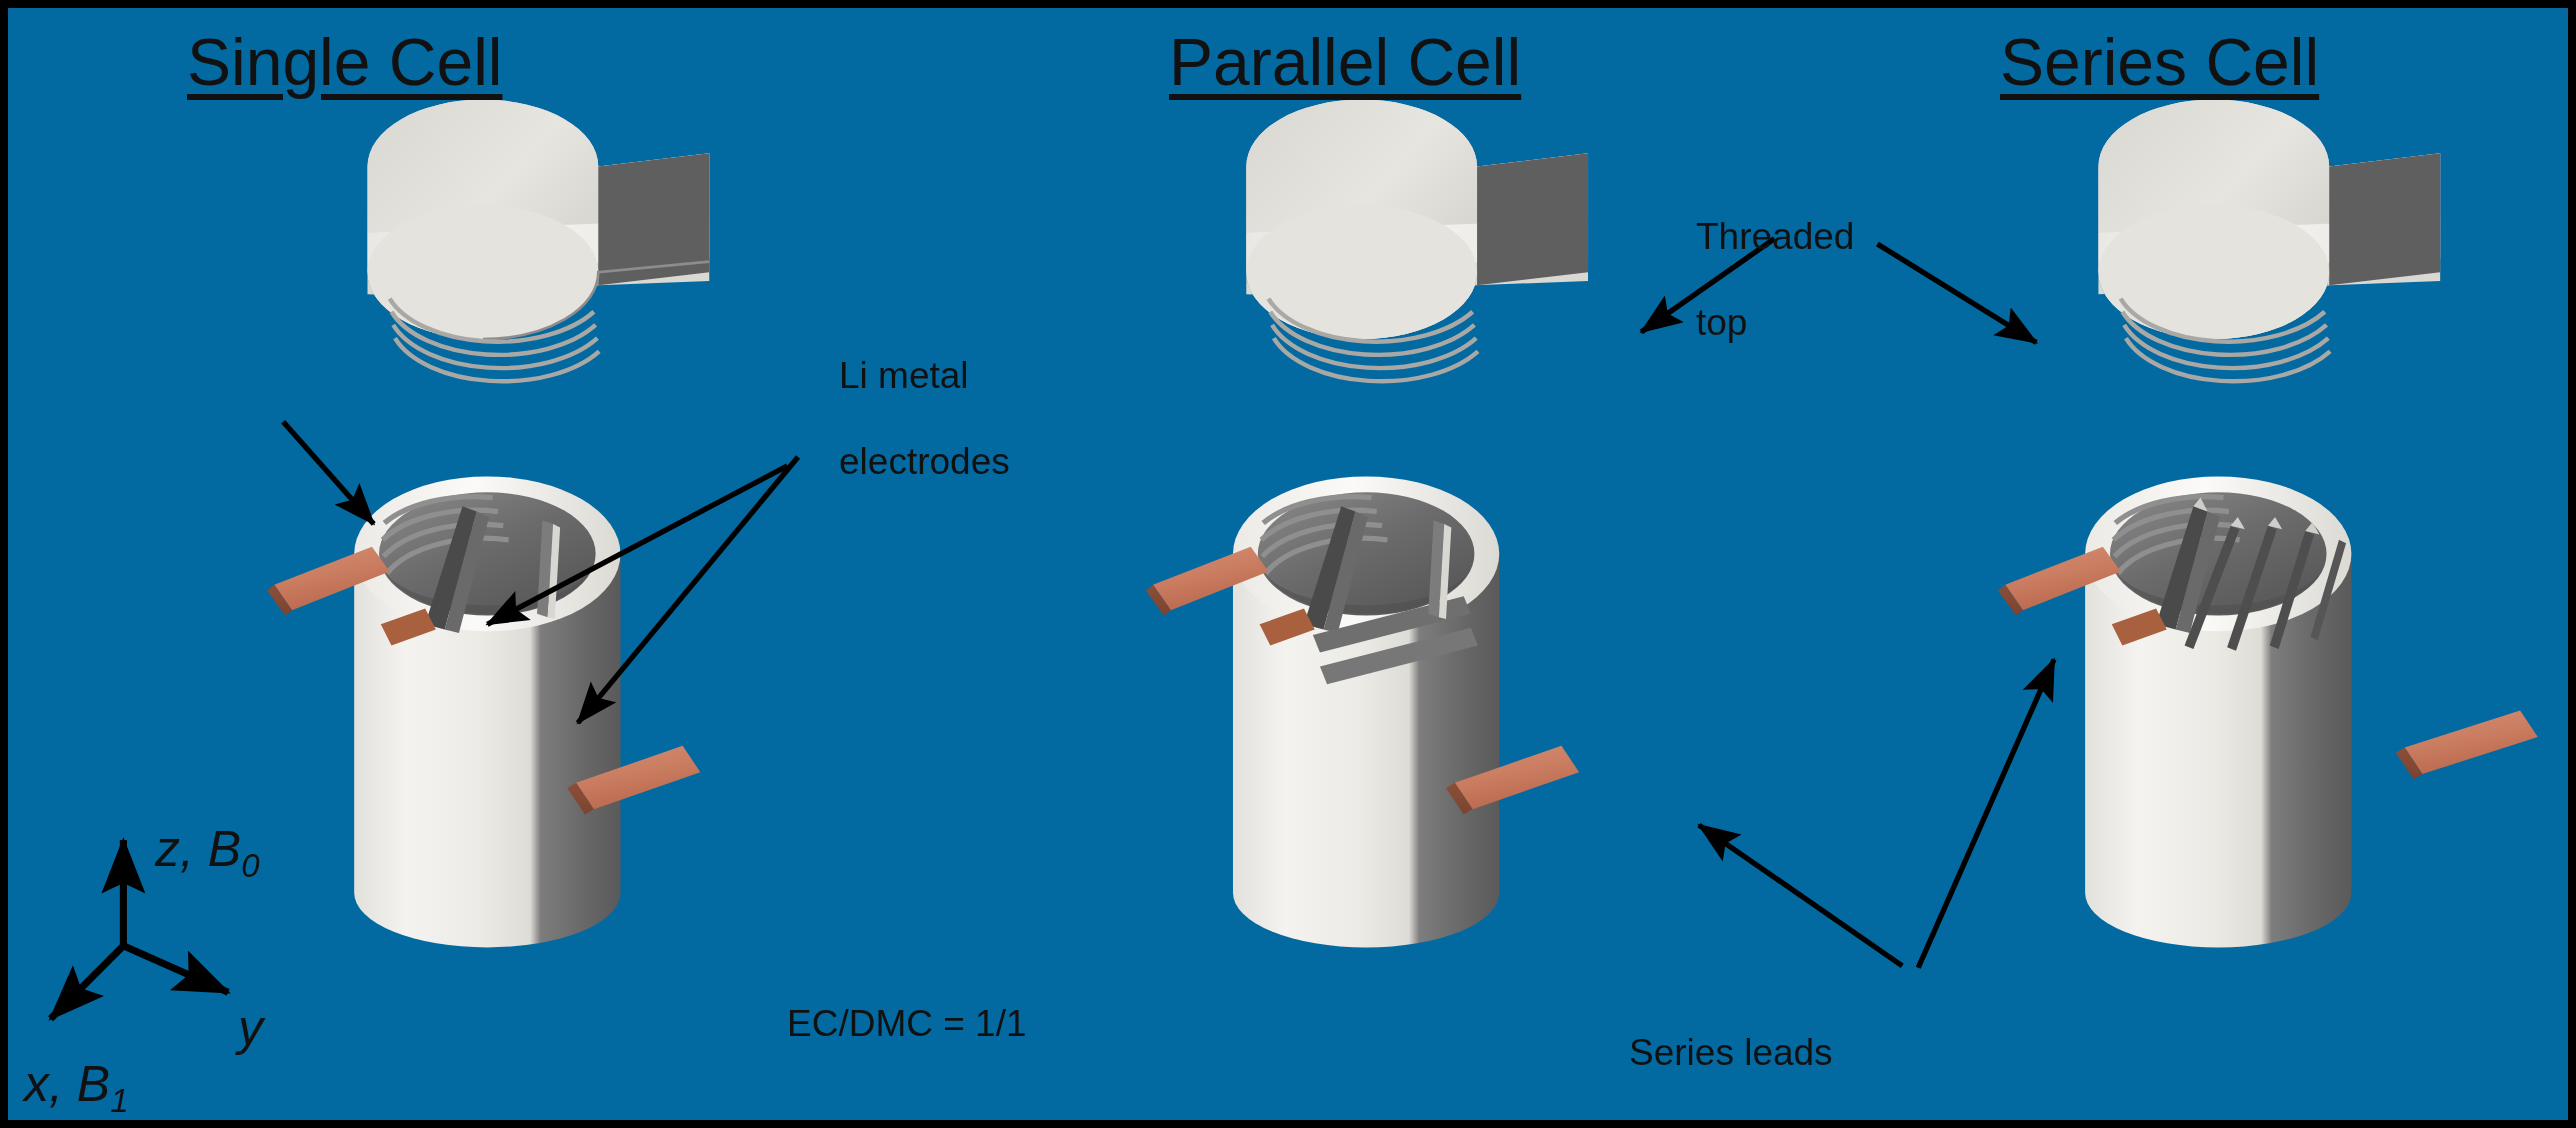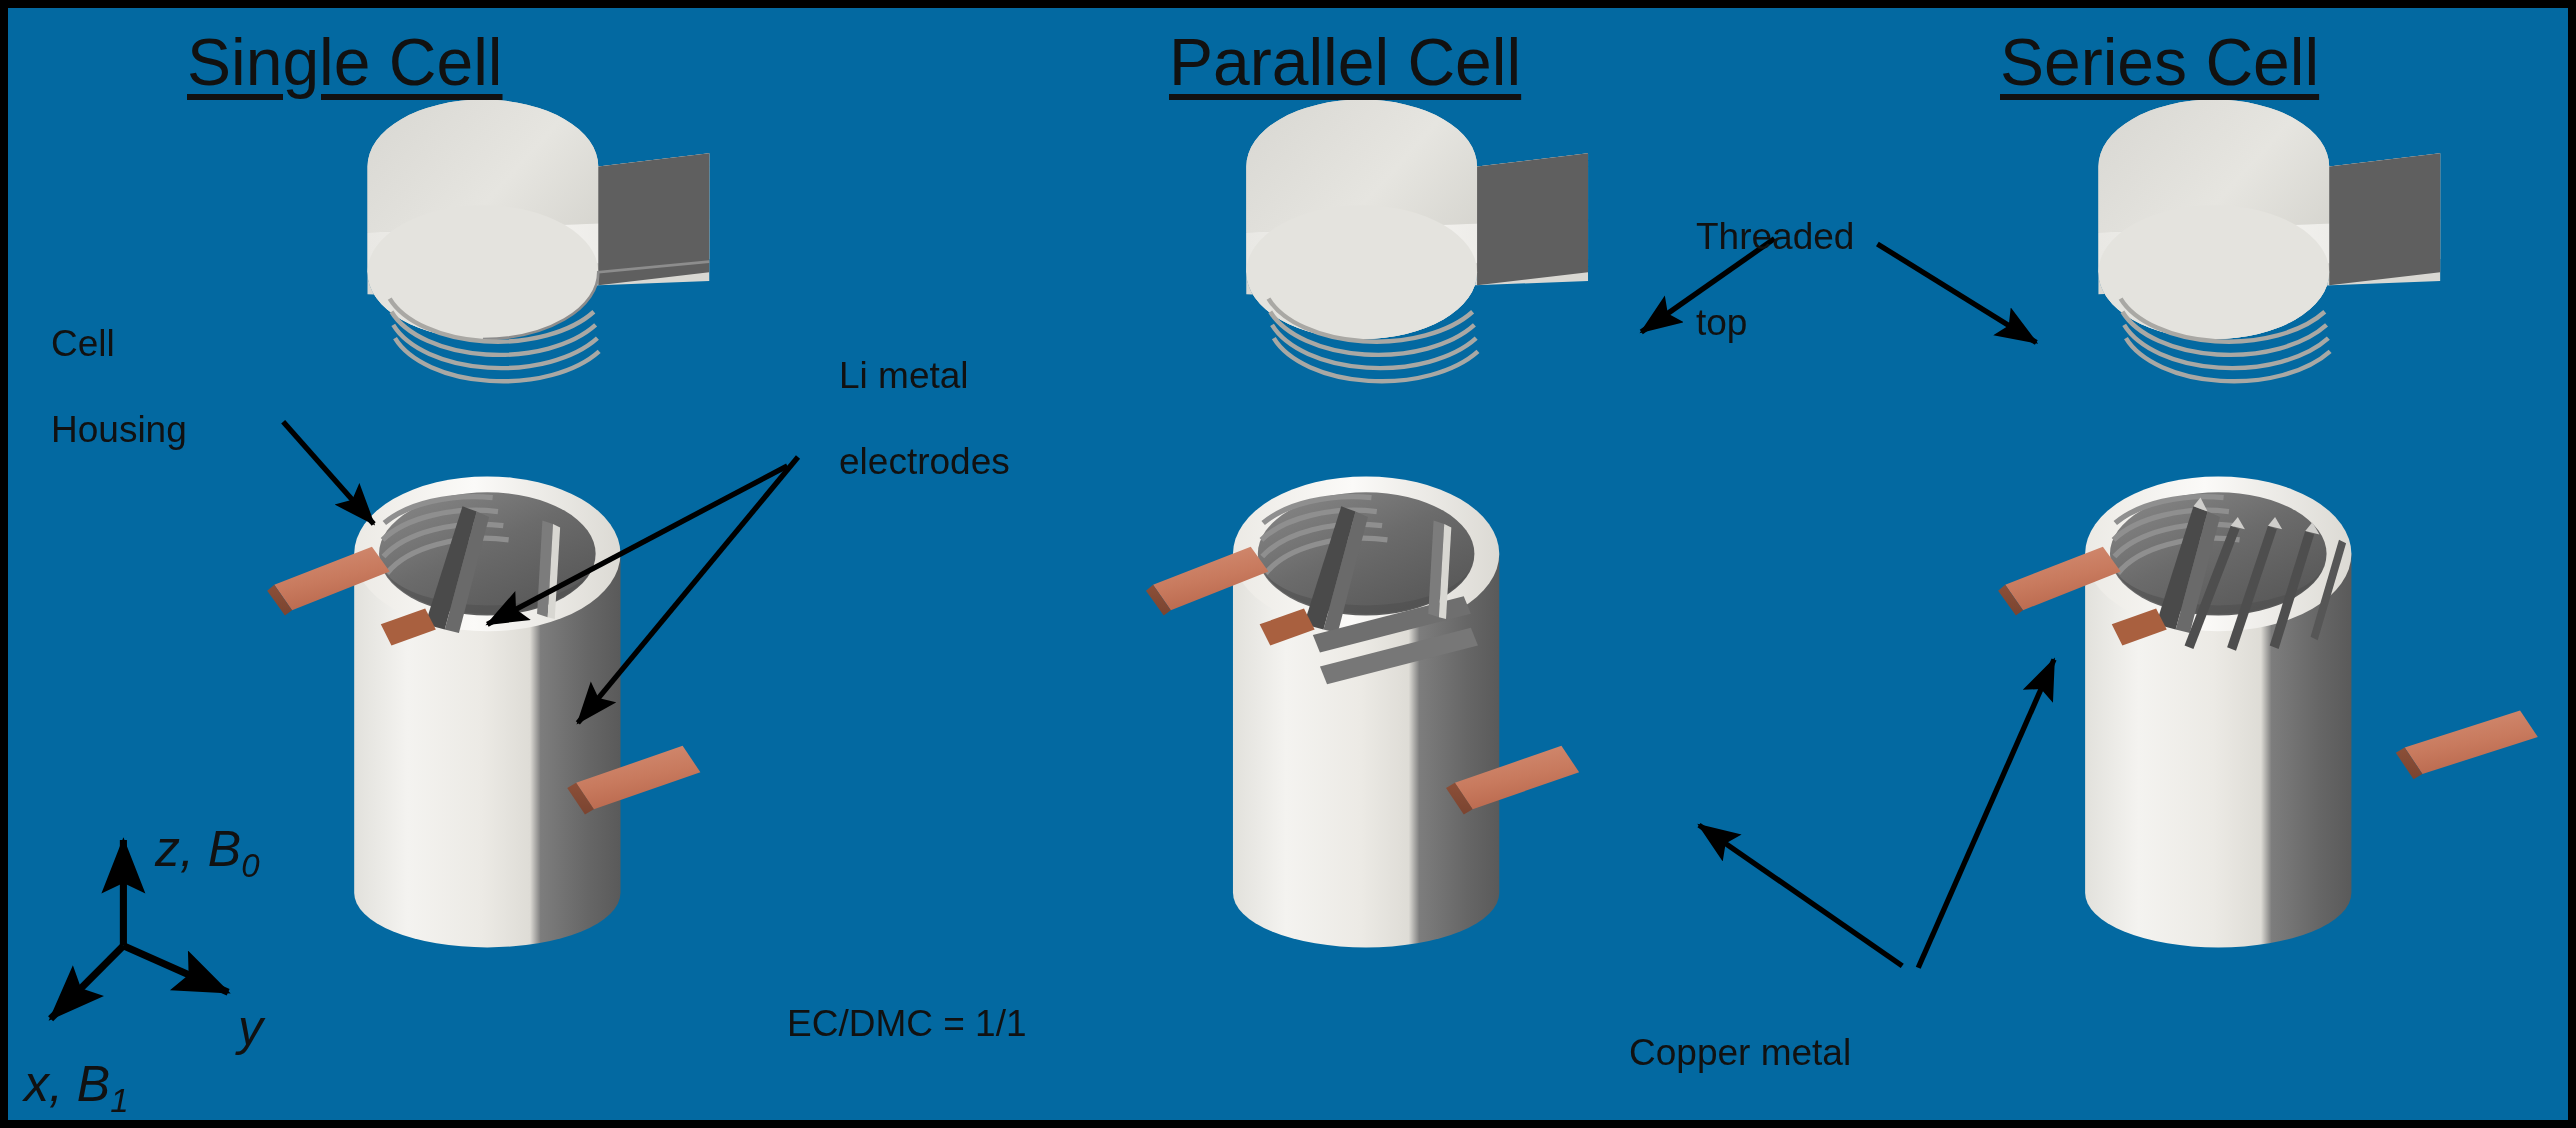--- a/index.html
+++ b/index.html
@@ -240,37 +240,33 @@
       <path d="M130,1065 L130,945" marker-end="url(#arrowHead)"></path>
       <path d="M130,1065 L248,1118" marker-end="url(#arrowHead)"></path>
       <path d="M130,1065 L48,1148" marker-end="url(#arrowHead)"></path>
     </g>
   </svg>
 
   <div class="ttl" style="left:179px;top:16px;">Single Cell</div>
   <div class="ttl" style="left:1992px;top:16px;">Series Cell</div>
   <div class="ttl" style="left:1161px;top:16px;">Parallel Cell</div>
 
-  <div class="lbl" style="left:43px;top:272px;">
-    <span>Cell</span><br>
-    <span>Housing</span>
-  </div>
 
   <div class="lbl" style="left:831px;top:304px;">
     <span>Li metal</span><br>
     <span>electrodes</span>
   </div>
 
   <div class="lbl" style="left:1688px;top:165px;">
     <span>Threaded</span><br>
     <span>top</span>
   </div>
 
   <div class="lbl" style="left:1621px;top:981px;">
-    <span>Copper metal</span>
+    <span>Series leads</span>
   </div>
 
   <div class="lbl" style="left:779px;top:866px;">
     <br>
     <span>EC/DMC = 1/1</span><br>
     
   </div>
 
   <div class="axlbl" style="left:147px;top:812px;">
     <span>z, B</span><sub>0</sub>

